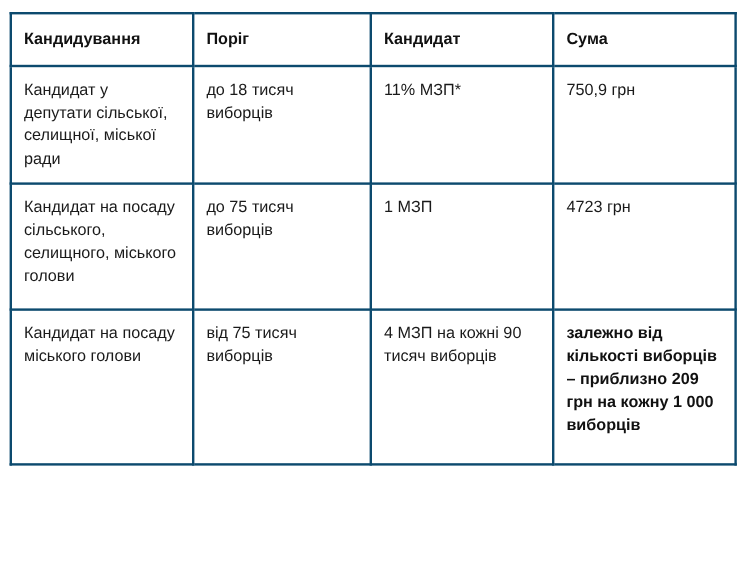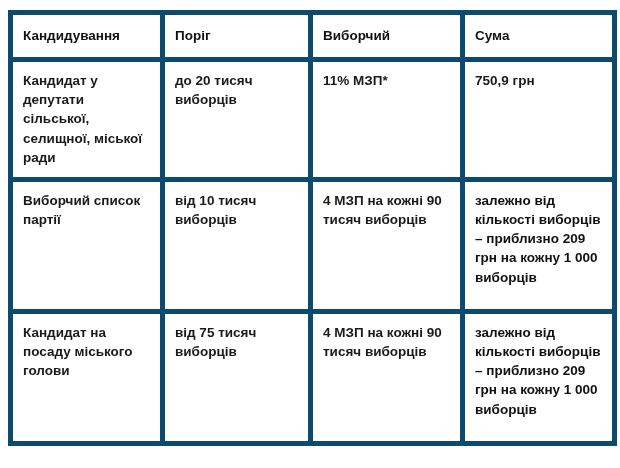--- a/index.html
+++ b/index.html
@@ -23,35 +23,35 @@
     width: 604px;
     table-layout: fixed;
   }
   table.data-table col.c0 { width: 152px; }
   table.data-table col.c1 { width: 148px; }
   table.data-table col.c2 { width: 152px; }
   table.data-table col.c3 { width: 152px; }
 
   table.data-table th,
   table.data-table td {
-    border: 5px solid #0c4a6e;
+    border: 2px solid #0c4a6e;
     vertical-align: top;
     padding: 9px 10px 10px 10px;
     font-size: 13.5px;
     line-height: 1.42;
     text-align: left;
   }
   table.data-table th {
     font-weight: bold;
     color: #111111;
     padding-top: 11px;
     padding-bottom: 12px;
   }
   td.plain {
-    font-weight: bold;
+    font-weight: normal;
   }
   td.bold {
     font-weight: bold;
     color: #111111;
   }
   tr.r0 td { height: 72px; }
   tr.r1 td { height: 84px; }
   tr.r2 td { height: 108px; }
   tr.r3 td { height: 108px; }
 </style>
@@ -63,36 +63,36 @@
     <colgroup>
       <col class="c0">
       <col class="c1">
       <col class="c2">
       <col class="c3">
     </colgroup>
     <thead>
       <tr>
         <th>Кандидування</th>
         <th>Поріг</th>
-        <th>Виборчий</th>
+        <th>Кандидат</th>
         <th>Сума</th>
       </tr>
     </thead>
     <tbody>
       <tr class="r0">
         <td class="plain">Кандидат у депутати сільської, селищної, міської ради</td>
-        <td class="plain">до 20 тисяч виборців</td>
+        <td class="plain">до 18 тисяч виборців</td>
         <td class="plain">11% МЗП*</td>
         <td class="plain">750,9 грн</td>
       </tr>
-      <tr class="r2">
-        <td class="plain">Виборчий список партії</td>
-        <td class="plain">від 10 тисяч виборців</td>
-        <td class="plain">4 МЗП на кожні 90 тисяч виборців</td>
-        <td class="bold">залежно від кількості виборців – приблизно 209 грн на кожну 1 000 виборців</td>
+      <tr class="r1">
+        <td class="plain">Кандидат на посаду сільського, селищного, міського голови</td>
+        <td class="plain">до 75 тисяч виборців</td>
+        <td class="plain">1 МЗП</td>
+        <td class="plain">4723 грн</td>
       </tr>
       <tr class="r3">
         <td class="plain">Кандидат на посаду міського голови</td>
         <td class="plain">від 75 тисяч виборців</td>
         <td class="plain">4 МЗП на кожні 90 тисяч виборців</td>
         <td class="bold">залежно від кількості виборців – приблизно 209 грн на кожну 1 000 виборців</td>
       </tr>
     </tbody>
   </table>
 </div>

